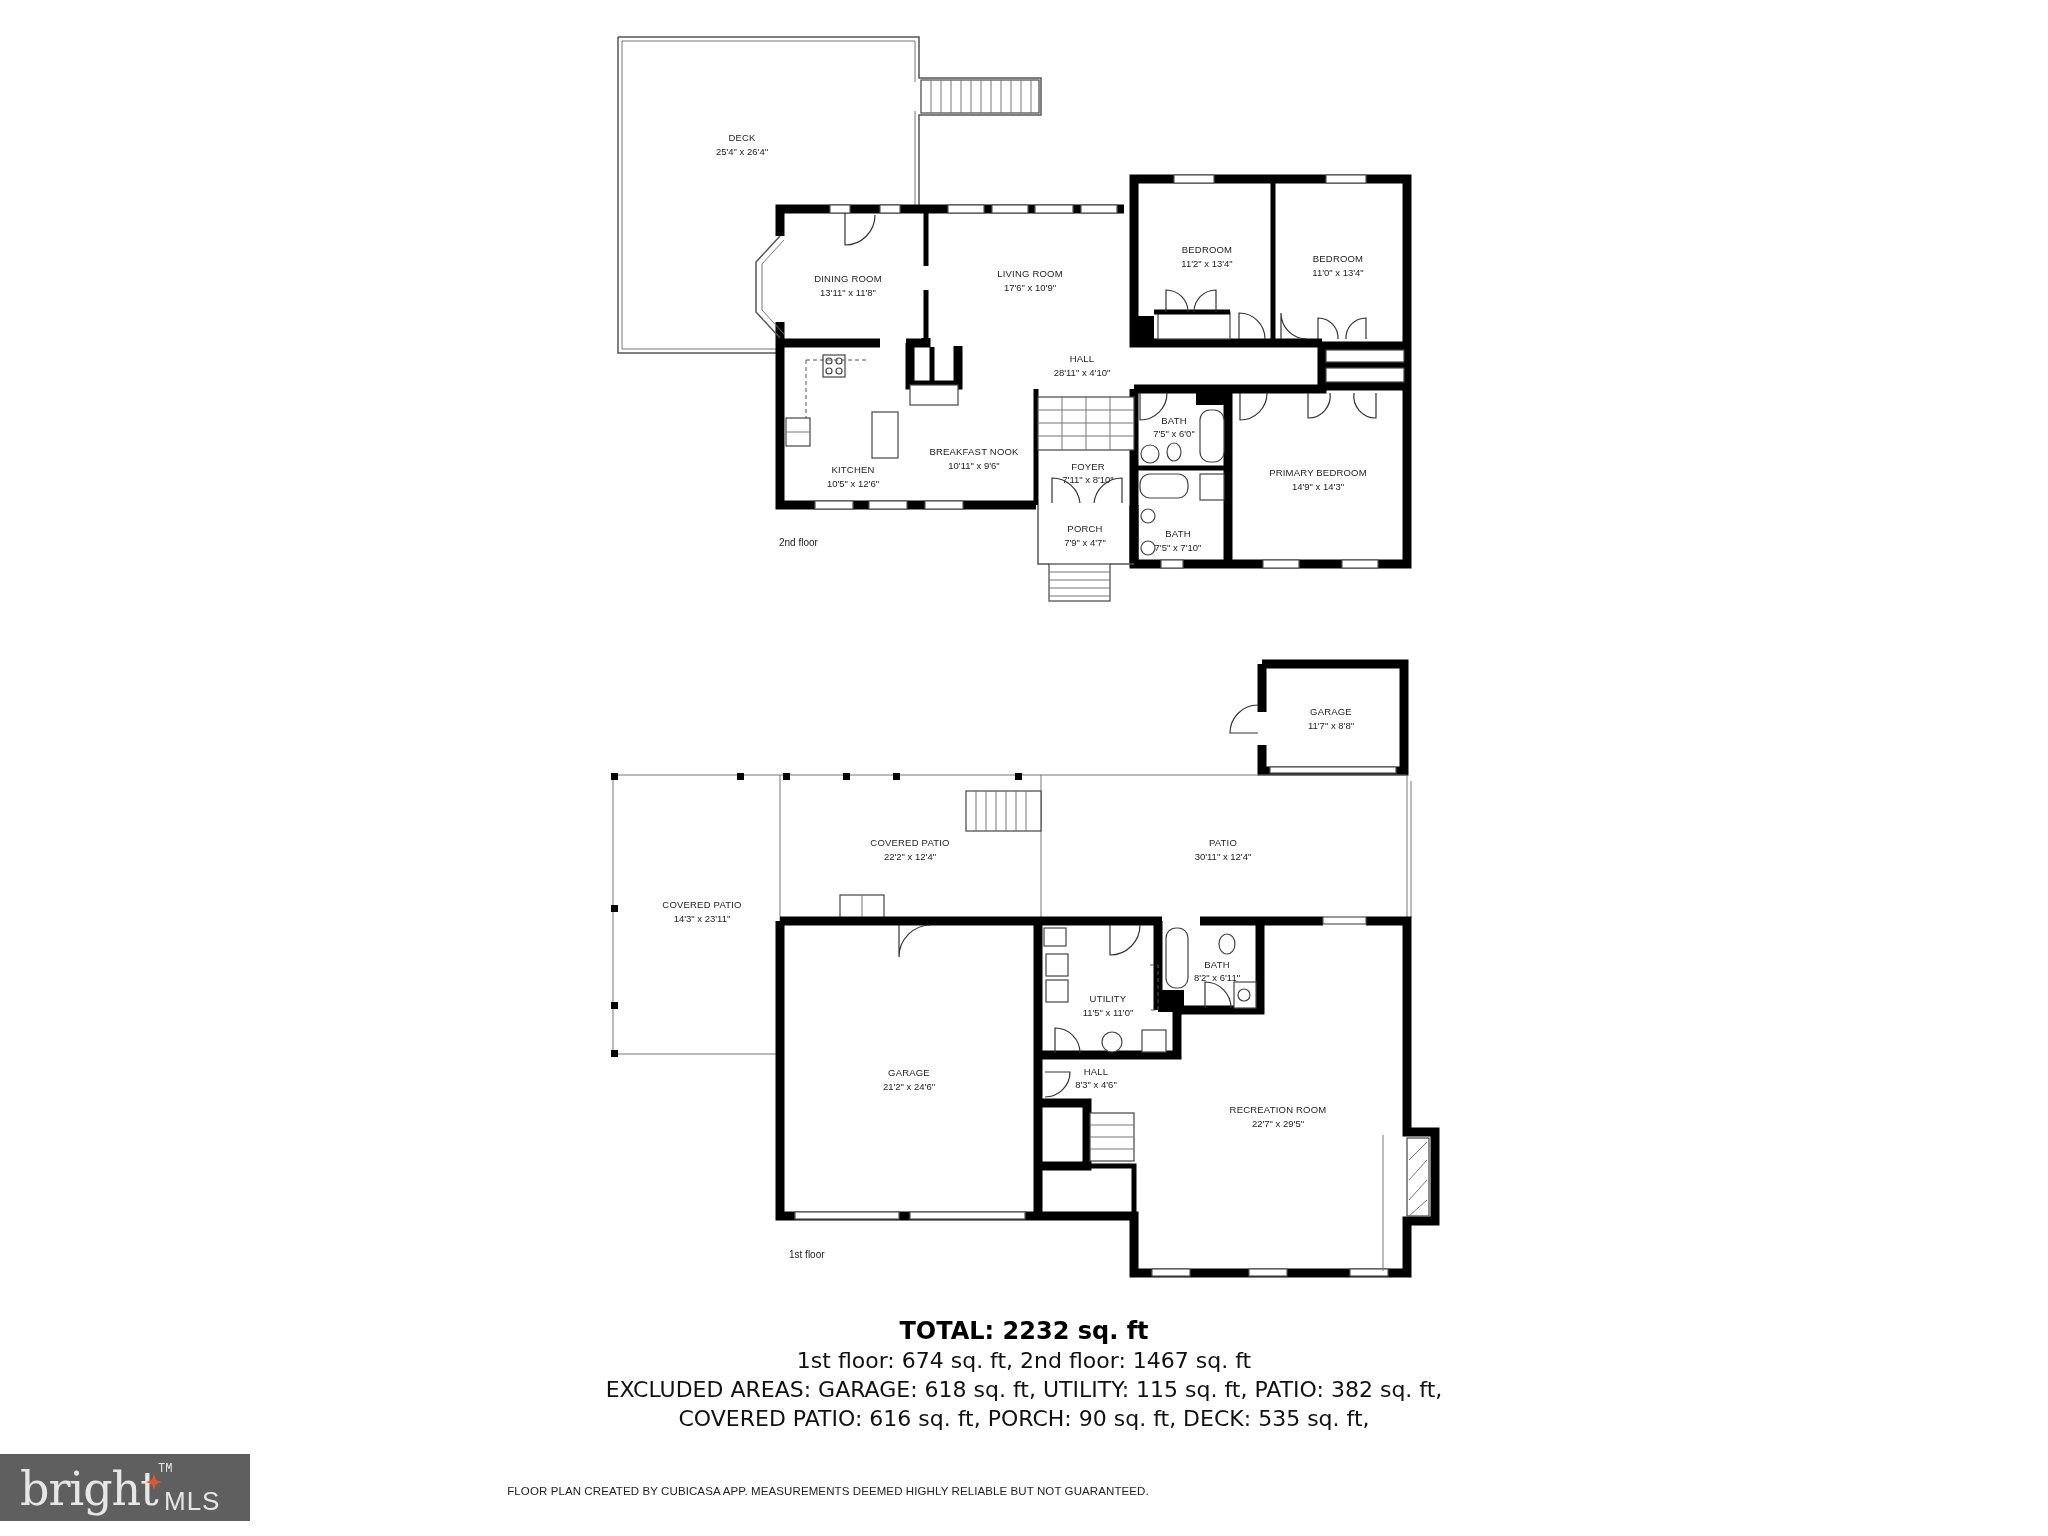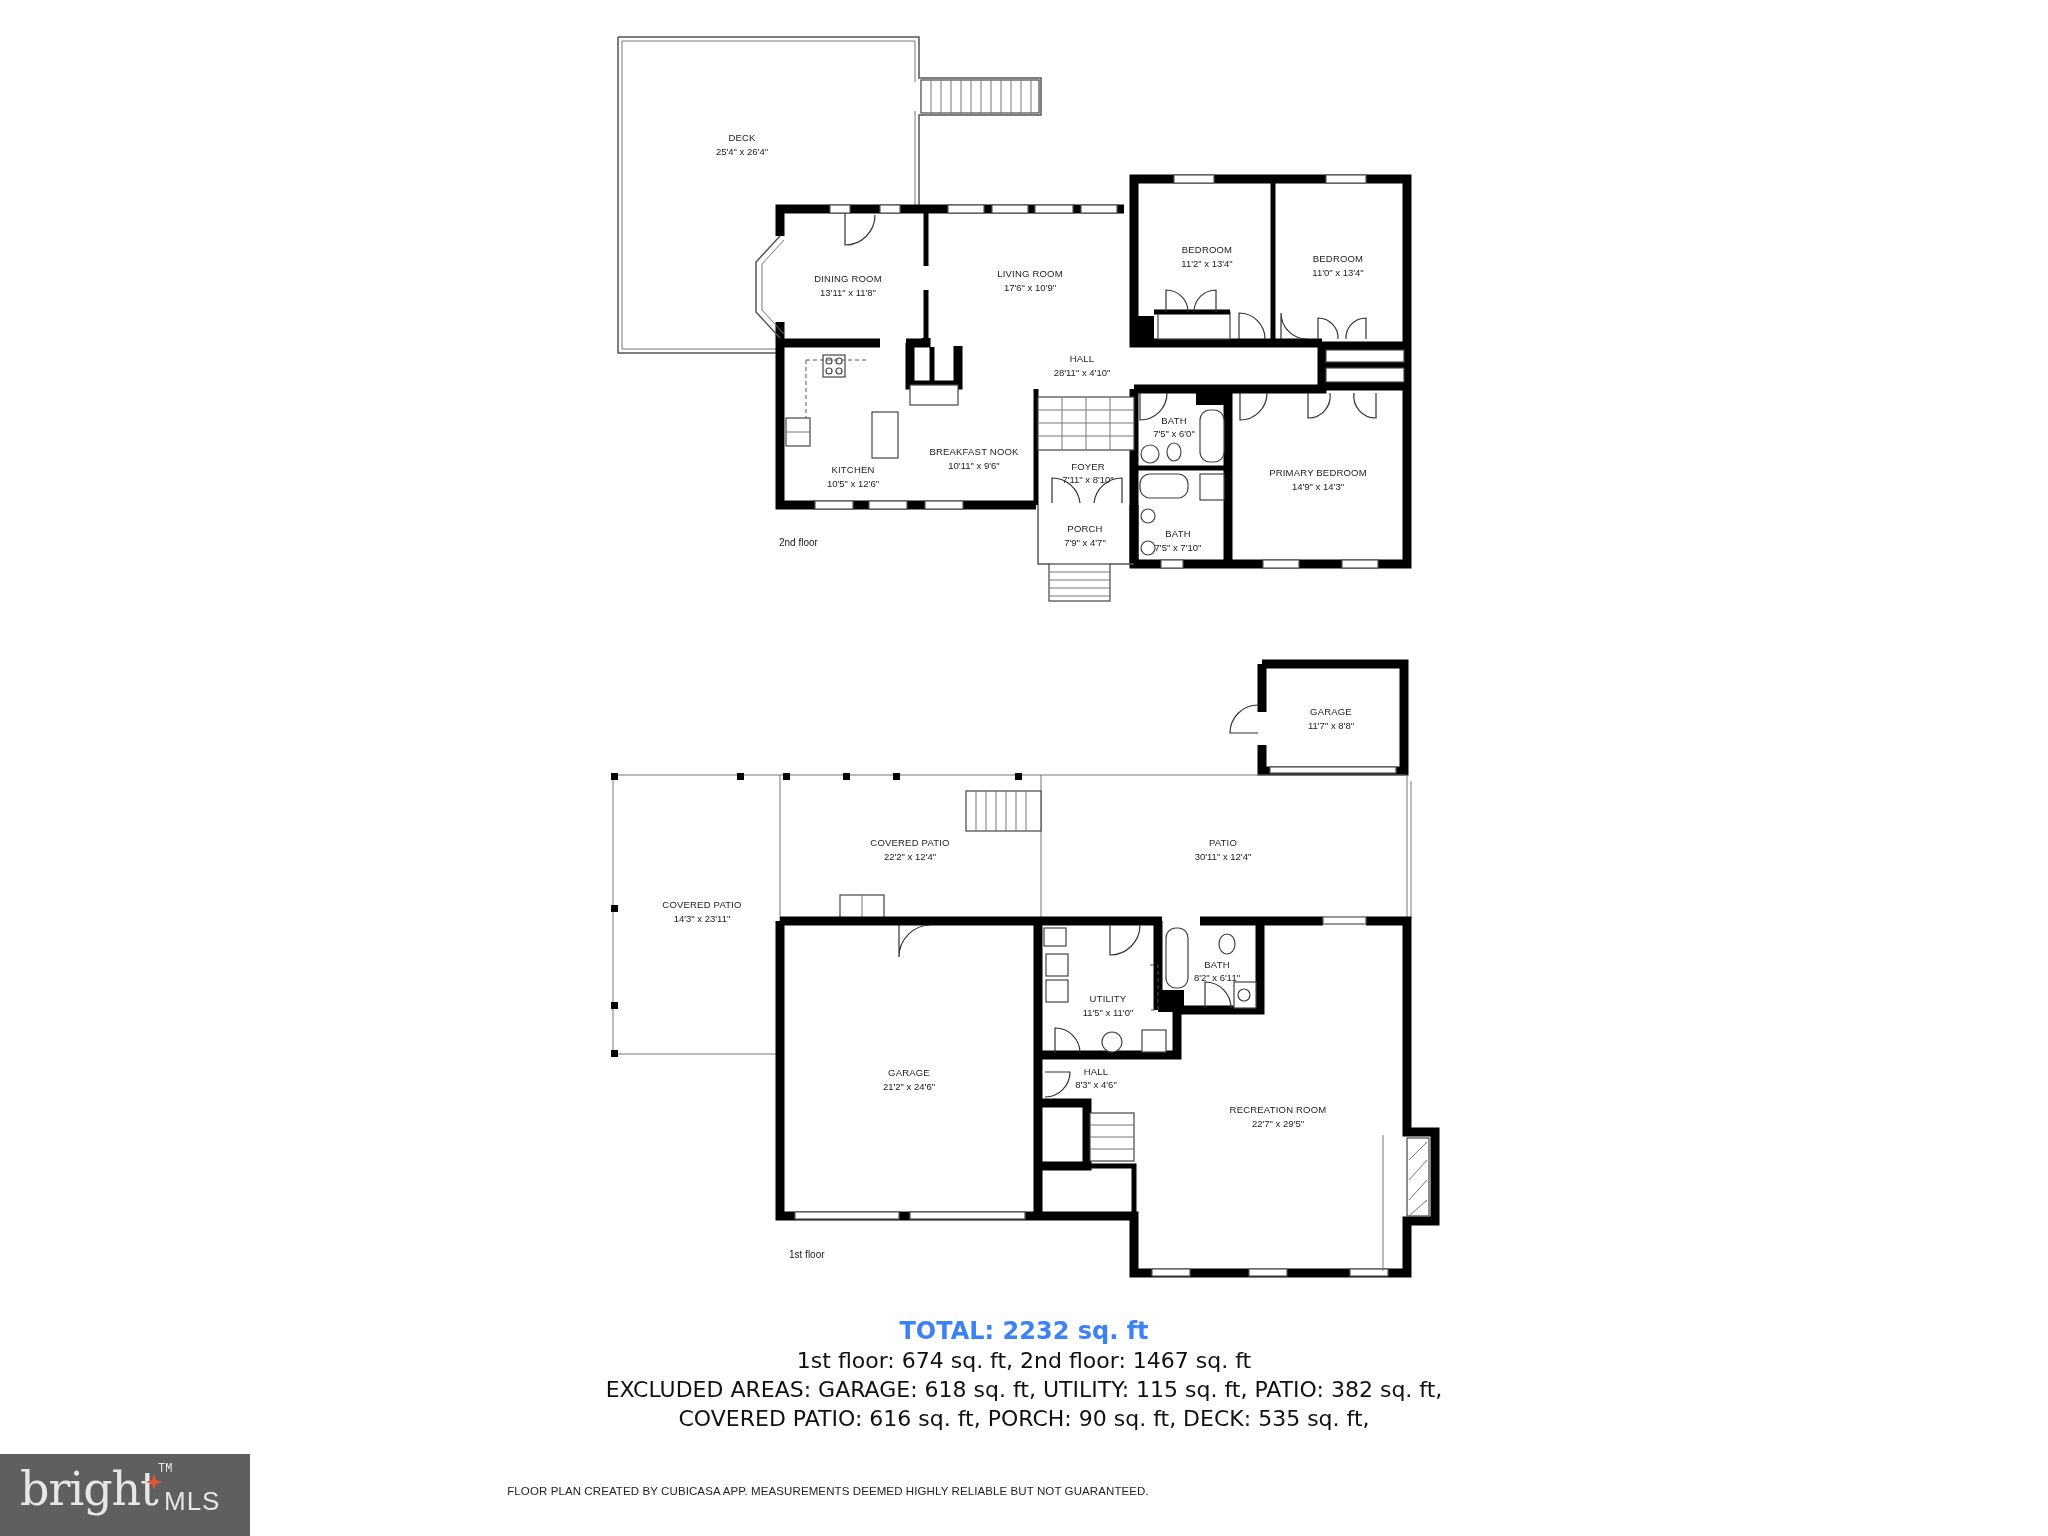--- a/index.html
+++ b/index.html
@@ -13,25 +13,25 @@
   .fixture { fill:#fff; stroke:#444; stroke-width:1.2; }
   .dash { fill:none; stroke:#555; stroke-width:1; stroke-dasharray:4 3; }
   .door { fill:none; stroke:#333; stroke-width:1.2; }
   .post { fill:#000; }
   .stair { fill:#fff; stroke:#444; stroke-width:1.2; }
   .room-name { font-family:"Liberation Sans", sans-serif; font-size:9.5px; fill:#222; text-anchor:middle; letter-spacing:0.2px; }
   .room-dim { font-family:"Liberation Sans", sans-serif; font-size:9.5px; fill:#222; text-anchor:middle; }
   .floor-label { font-family:"Liberation Sans", sans-serif; font-size:10px; fill:#222; }
 
   #summary { position:absolute; left:0; top:1316px; width:2048px; text-align:center; }
-  #summary .total { font-family:"DejaVu Sans", sans-serif; font-weight:bold; font-size:24px; line-height:30px; color:#3b82f6; }
+  #summary .total { font-family:"DejaVu Sans", sans-serif; font-weight:bold; font-size:24px; line-height:30px; color:#000000; }
   #summary .line { font-family:"DejaVu Sans", sans-serif; font-size:22px; line-height:29px; color:#111; }
   #disclaimer { position:absolute; left:0; top:1485px; width:1656px; text-align:center; font-family:"Liberation Sans", sans-serif; font-size:11.5px; color:#222; letter-spacing:0.1px; }
 
-  #logo { position:absolute; left:0; top:1454px; width:250px; height:82px; background:#5f5f5f; }
+  #logo { position:absolute; left:0; top:1454px; width:250px; height:67px; background:#5f5f5f; }
   #logo .brand { position:absolute; left:20px; top:8px; font-family:"DejaVu Serif", serif; font-size:46px; color:#e6e6e6; letter-spacing:-1px; }
   #logo .mls { position:absolute; left:164px; top:32px; font-family:"Liberation Sans", sans-serif; font-size:26px; color:#e6e6e6; letter-spacing:1px; }
   #logo .tm { position:absolute; left:158px; top:8px; font-family:Liberation Mono, monospace; font-size:12px; color:#e6e6e6; }
   #logo .spark { position:absolute; left:146px; top:20px; width:16px; height:16px; }
 </style>
 </head>
 <body>
 
 <svg id="plan" viewBox="0 0 2048 1536" xmlns="http://www.w3.org/2000/svg">
 

